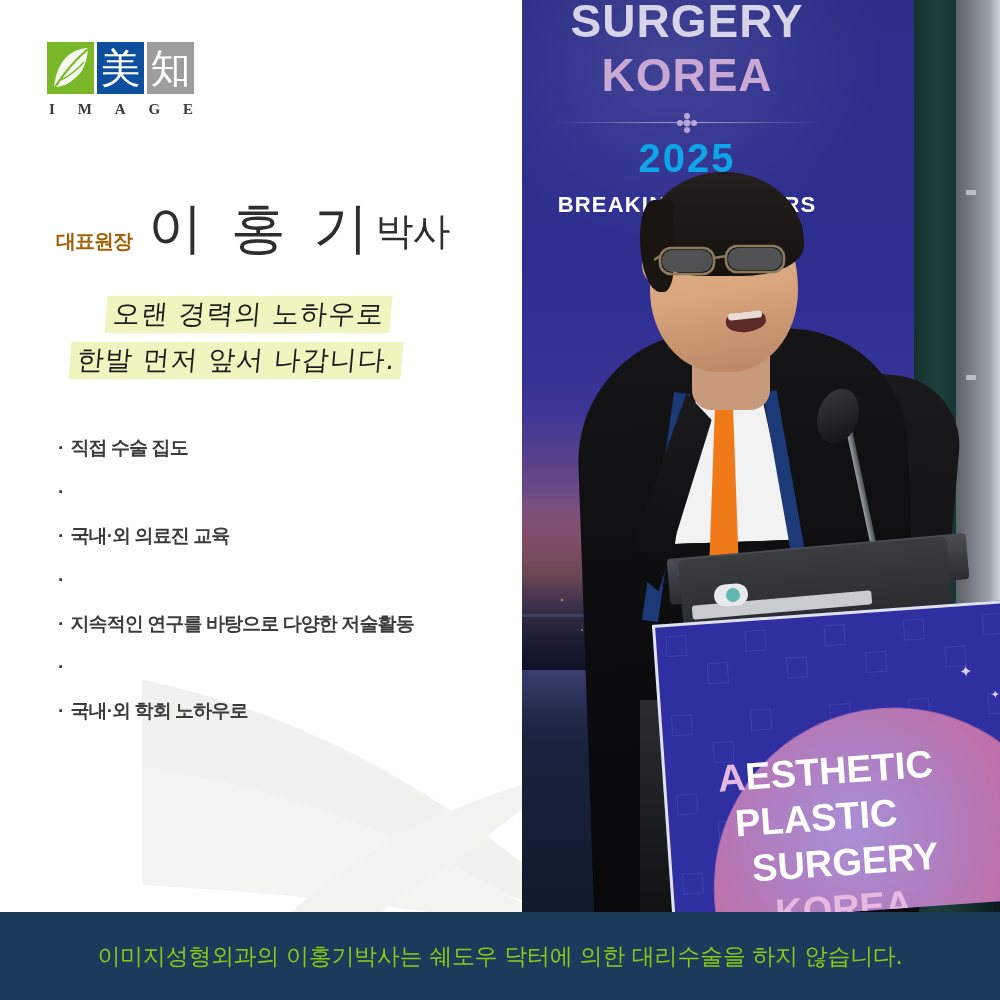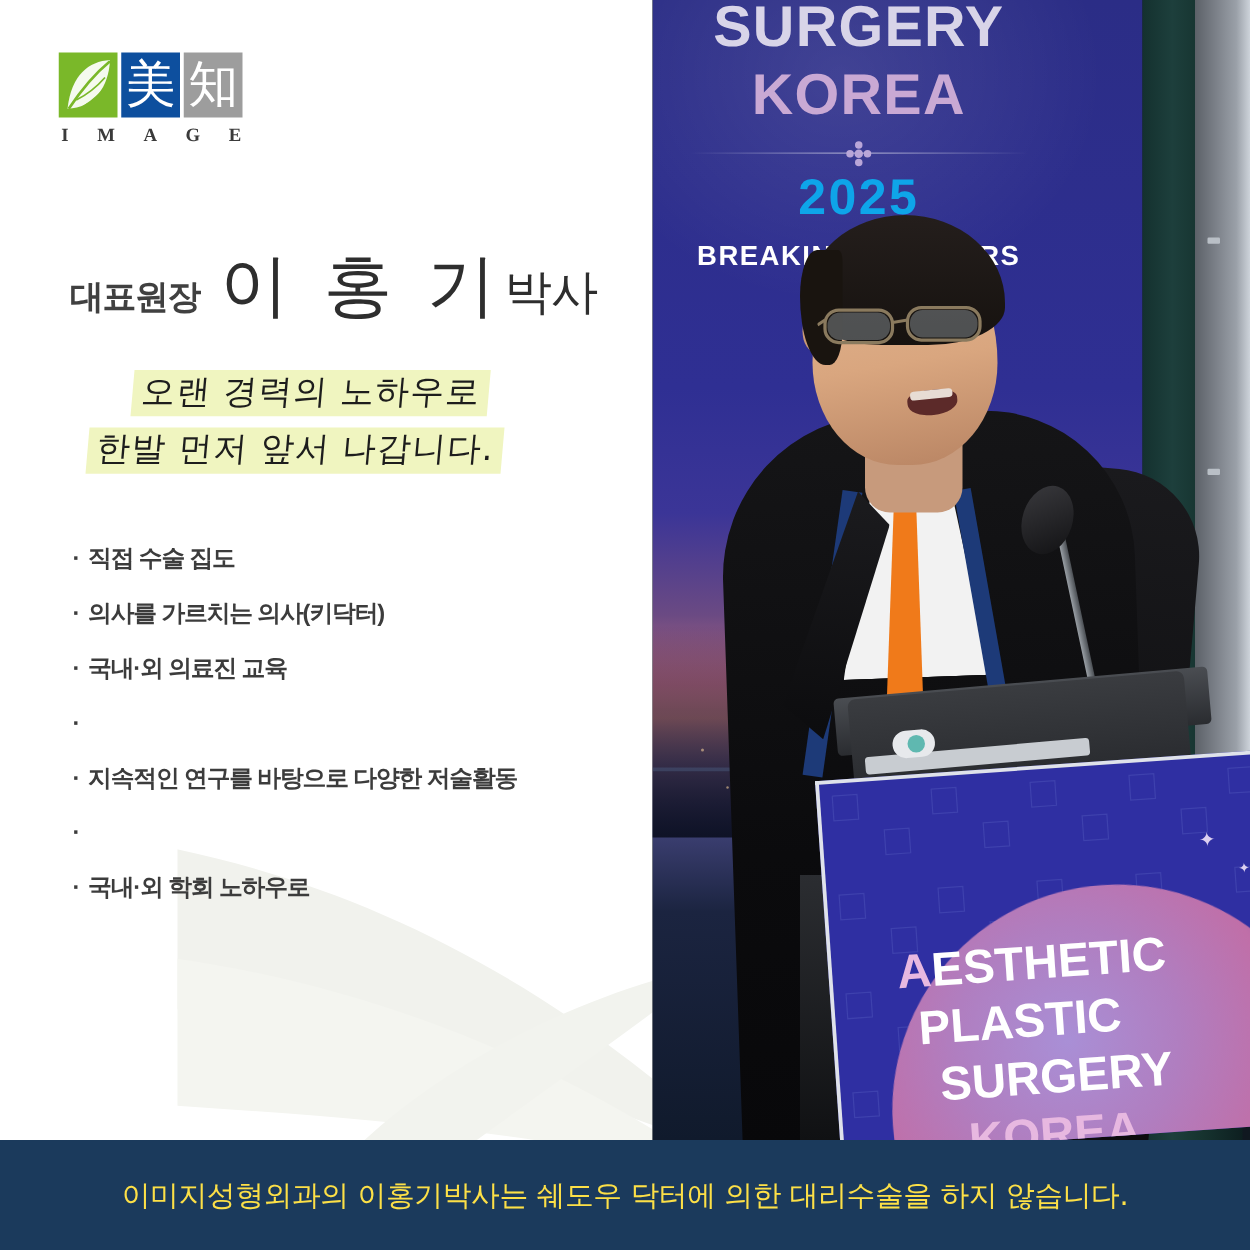--- a/index.html
+++ b/index.html
@@ -29,25 +29,25 @@
   .cjk{ position:absolute; left:0; top:0; width:100%; height:100%;
         display:flex; align-items:center; justify-content:center;
         color:#fff; font-family:"DejaVu Sans",sans-serif; font-size:40px; font-weight:400;
         line-height:1; }
   .logo-word{ margin-top:7px; display:flex; justify-content:space-between; width:148px;
               font-size:15px; letter-spacing:0px; color:#3a3a3a; font-weight:700;
               font-family:"Liberation Serif",serif; padding:0 2px; }
 
   .title-line{ position:absolute; left:56px; top:186px; width:430px; height:70px;
                display:flex; align-items:flex-end; }
-  .t-small{ font-size:27px; font-weight:700; color:#404040; letter-spacing:-1px;
+  .t-small{ font-size:20px; font-weight:700; color:#a16207; letter-spacing:-1px;
             line-height:1; padding-bottom:5px; }
   .t-big{ font-family:"Liberation Serif","DejaVu Serif",serif; font-size:55px; color:#2e2e2e;
           letter-spacing:7px; line-height:1; margin-left:16px; font-weight:400; }
-  .t-mid{ font-family:Liberation Sans, sans-serif; font-size:38px; color:#2e2e2e;
+  .t-mid{ font-family:Liberation Mono, monospace; font-size:38px; color:#2e2e2e;
           line-height:1; padding-bottom:3px; letter-spacing:-1px; font-weight:400; }
 
   .slogan{ position:absolute; left:62px; top:296px; width:400px;
            font-family:"DejaVu Sans",sans-serif; }
   .slogan .ln{ display:inline-block; font-size:27px; color:#1d1d1d; font-weight:400;
                line-height:1.0; padding:4px 7px 6px 7px; letter-spacing:1px;
                transform:skewX(-5deg); }
   .slogan .r1{ margin-left:44px; }
   .slogan .r2{ margin-left:8px; margin-top:9px; }
 
@@ -230,21 +230,20 @@
       <div><span class="ln r2" style="background: rgb(240, 245, 192);">한발 먼저 앞서 나갑니다.</span></div>
     </div>
 
     <div class="bullets">
       <div class="bullet">
         <span class="dot">·</span>
         <span>직접 수술 집도</span>
       </div>
       <div class="bullet">
         <span class="dot">·</span>
-        <span>의사를 가르치는 의사(키닥터)</span>
       </div>
       <div class="bullet">
         <span class="dot">·</span>
         <span>국내·외 의료진 교육</span>
       </div>
       <div class="bullet">
         <span class="dot">·</span>
       </div>
       <div class="bullet">
         <span class="dot">·</span>
@@ -359,15 +358,15 @@
       <div class="sparkle" style="left:300px; top:56px;">✦</div>
       <div class="sparkle" style="left:330px; top:84px; font-size:11px;">✦</div>
       <div class="sign-txt st1"><span class="pk">A</span><span></span><span>ESTHETIC</span></div>
       <div class="sign-txt st2">PLASTIC</div>
       <div class="sign-txt st3">SURGERY</div>
       <div class="sign-txt st4">KOREA</div>
     </div>
   </div>
 
   <div class="banner" style="background: rgb(27, 58, 92);">
-    <span class="banner-txt" style="color: #fde047;">이미지성형외과의 이홍기박사는 쉐도우 닥터에 의한 대리수술을 하지 않습니다.</span>
+    <span class="banner-txt" style="color: #84cc16;">이미지성형외과의 이홍기박사는 쉐도우 닥터에 의한 대리수술을 하지 않습니다.</span>
   </div>
 </div>
 
 </body></html>

